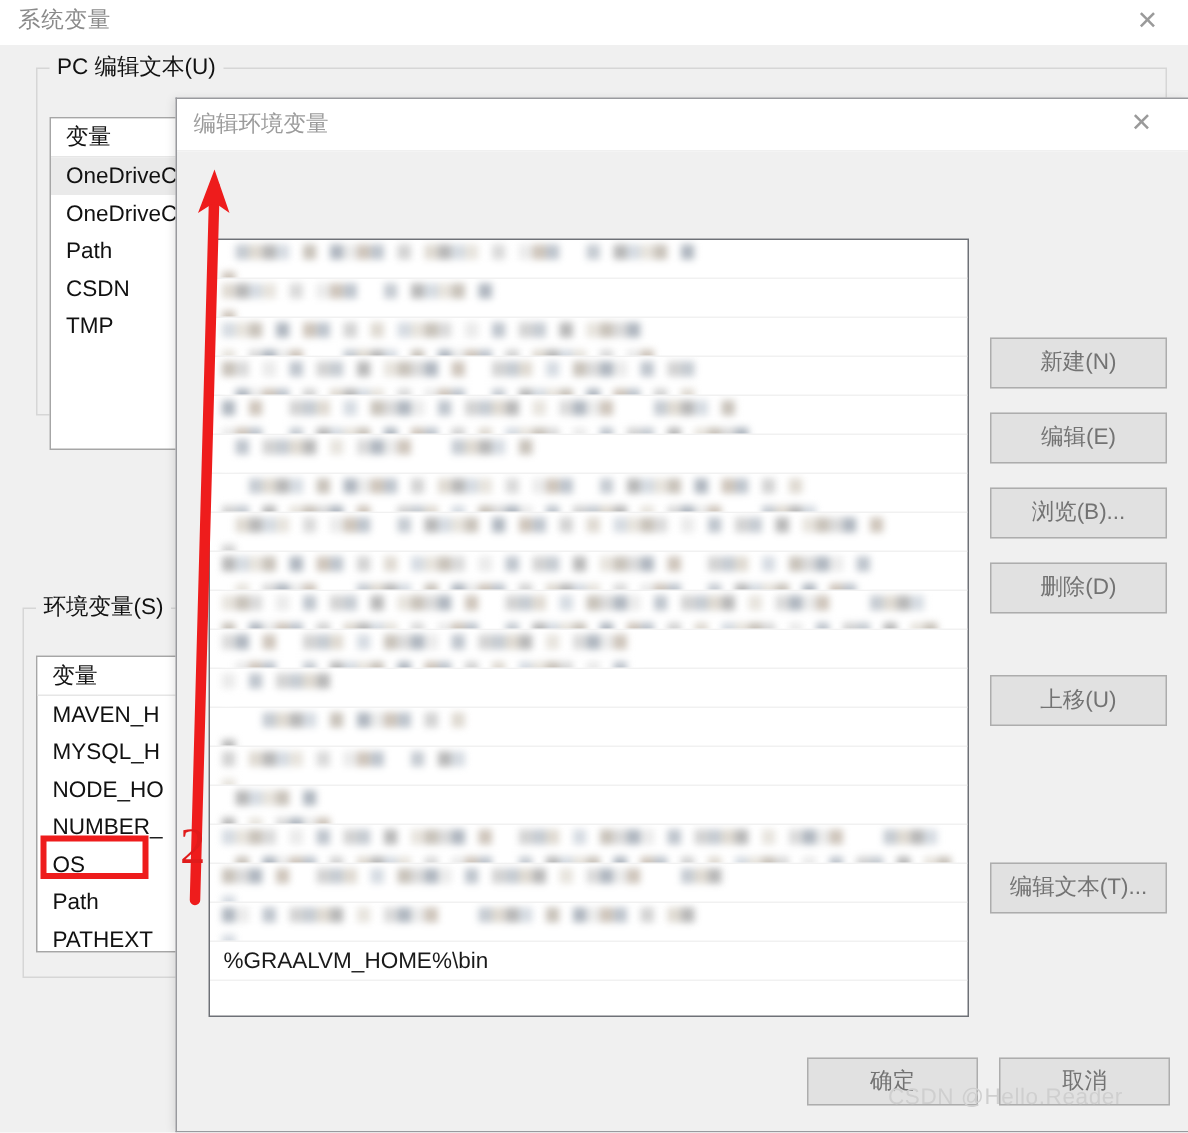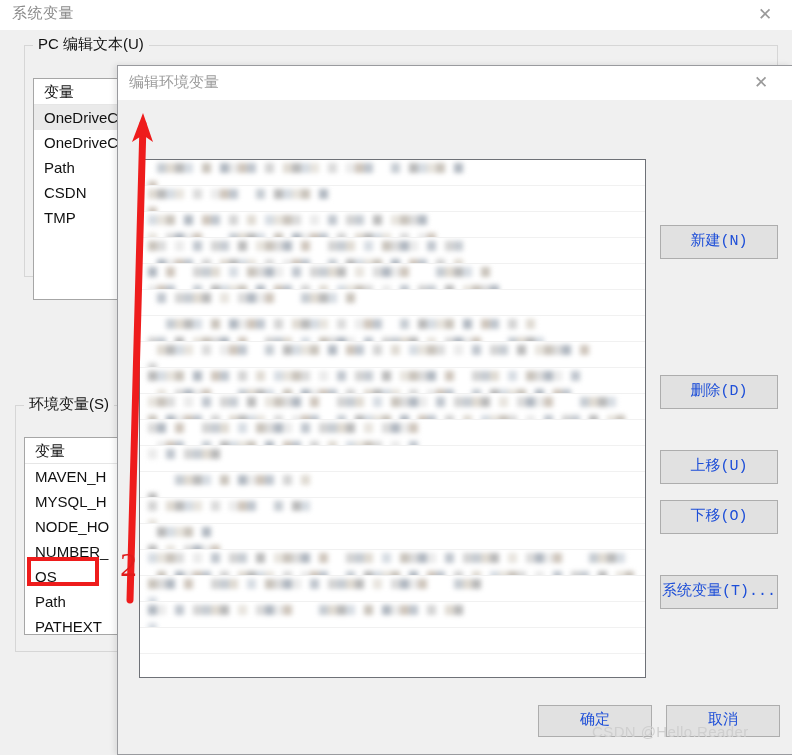--- a/index.html
+++ b/index.html
@@ -156,25 +156,25 @@
     width: 9px; height: 10px;
     vertical-align: top;
   }
 
   
   .btn {
     position: absolute;
     background: #e1e1e1;
     border: 1px solid #adadad;
     font-size: 15px;
-    color: #1d4ed8;
+    color: #737373;
     text-align: center;
     box-sizing: border-box;
     cursor: default;
-    font-family: Liberation Mono, monospace;
+    font-family: Liberation Sans, sans-serif;
   }
   .side-btn { left: 542px; width: 118px; height: 34px; line-height: 32px; }
   #btn-new      { top: 159px; }
   #btn-edit     { top: 209px; }
   #btn-browse   { top: 259px; }
   #btn-delete   { top: 309px; }
   #btn-moveup   { top: 384px; }
   #btn-movedown { top: 434px; }
   #btn-edittext { top: 509px; }
 
@@ -308,28 +308,32 @@
         </div>
         <div class="path-row">
           <div class="mosaic" style="width: 490px;"><span class="mos-cell" style="background:#cdd4dc"></span><span class="mos-cell" style="background:#e2ded6"></span><span class="mos-cell" style="background:#bdb6ac"></span><span class="mos-cell" style="background:#d2d2d2"></span><span class="mos-cell" style="background:#ffffff"></span><span class="mos-cell" style="background:#e6e6e6"></span><span class="mos-cell" style="background:#ffffff"></span><span class="mos-cell" style="background:#b0b8c2"></span><span class="mos-cell" style="background:#ffffff"></span><span class="mos-cell" style="background:#c9c9c9"></span><span class="mos-cell" style="background:#b9c0c8"></span><span class="mos-cell" style="background:#ffffff"></span><span class="mos-cell" style="background:#a9a9a9"></span><span class="mos-cell" style="background:#ffffff"></span><span class="mos-cell" style="background:#e2ded6"></span><span class="mos-cell" style="background:#bdb6ac"></span><span class="mos-cell" style="background:#d2d2d2"></span><span class="mos-cell" style="background:#9ea7b2"></span><span class="mos-cell" style="background:#ffffff"></span><span class="mos-cell" style="background:#c4b9ad"></span><span class="mos-cell" style="background:#ffffff"></span><span class="mos-cell" style="background:#ffffff"></span><span class="mos-cell" style="background:#c9c9c9"></span><span class="mos-cell" style="background:#b9c0c8"></span><span class="mos-cell" style="background:#d8d2c8"></span><span class="mos-cell" style="background:#ffffff"></span><span class="mos-cell" style="background:#cdd4dc"></span><span class="mos-cell" style="background:#ffffff"></span><span class="mos-cell" style="background:#bdb6ac"></span><span class="mos-cell" style="background:#d2d2d2"></span><span class="mos-cell" style="background:#9ea7b2"></span><span class="mos-cell" style="background:#e6e6e6"></span><span class="mos-cell" style="background:#ffffff"></span><span class="mos-cell" style="background:#b0b8c2"></span><span class="mos-cell" style="background:#ffffff"></span><span class="mos-cell" style="background:#c9c9c9"></span><span class="mos-cell" style="background:#b9c0c8"></span><span class="mos-cell" style="background:#d8d2c8"></span><span class="mos-cell" style="background:#a9a9a9"></span><span class="mos-cell" style="background:#ffffff"></span><span class="mos-cell" style="background:#e2ded6"></span><span class="mos-cell" style="background:#ffffff"></span><span class="mos-cell" style="background:#d2d2d2"></span><span class="mos-cell" style="background:#9ea7b2"></span><span class="mos-cell" style="background:#e6e6e6"></span><span class="mos-cell" style="background:#c4b9ad"></span><span class="mos-cell" style="background:#ffffff"></span><span class="mos-cell" style="background:#ffffff"></span><span class="mos-cell" style="background:#ffffff"></span><span class="mos-cell" style="background:#b9c0c8"></span><span class="mos-cell" style="background:#d8d2c8"></span><span class="mos-cell" style="background:#a9a9a9"></span><span class="mos-cell" style="background:#cdd4dc"></span><span class="mos-cell" style="background:#ffffff"></span><br><span class="mos-cell" style="background:#ffffff"></span><span class="mos-cell" style="background:#bdb6ac"></span><span class="mos-cell" style="background:#ffffff"></span><span class="mos-cell" style="background:#9ea7b2"></span><span class="mos-cell" style="background:#e6e6e6"></span><span class="mos-cell" style="background:#c4b9ad"></span><span class="mos-cell" style="background:#b0b8c2"></span><span class="mos-cell" style="background:#ffffff"></span><span class="mos-cell" style="background:#c9c9c9"></span><span class="mos-cell" style="background:#ffffff"></span><span class="mos-cell" style="background:#d8d2c8"></span><span class="mos-cell" style="background:#a9a9a9"></span><span class="mos-cell" style="background:#cdd4dc"></span><span class="mos-cell" style="background:#e2ded6"></span><span class="mos-cell" style="background:#ffffff"></span><span class="mos-cell" style="background:#d2d2d2"></span><span class="mos-cell" style="background:#ffffff"></span><span class="mos-cell" style="background:#e6e6e6"></span><span class="mos-cell" style="background:#c4b9ad"></span><span class="mos-cell" style="background:#b0b8c2"></span><span class="mos-cell" style="background:#ffffff"></span><span class="mos-cell" style="background:#ffffff"></span><span class="mos-cell" style="background:#b9c0c8"></span><span class="mos-cell" style="background:#ffffff"></span><span class="mos-cell" style="background:#a9a9a9"></span><span class="mos-cell" style="background:#cdd4dc"></span><span class="mos-cell" style="background:#e2ded6"></span><span class="mos-cell" style="background:#bdb6ac"></span><span class="mos-cell" style="background:#ffffff"></span><span class="mos-cell" style="background:#9ea7b2"></span><span class="mos-cell" style="background:#ffffff"></span><span class="mos-cell" style="background:#c4b9ad"></span><span class="mos-cell" style="background:#b0b8c2"></span><span class="mos-cell" style="background:#ffffff"></span><span class="mos-cell" style="background:#c9c9c9"></span><span class="mos-cell" style="background:#ffffff"></span><span class="mos-cell" style="background:#d8d2c8"></span><span class="mos-cell" style="background:#ffffff"></span><span class="mos-cell" style="background:#cdd4dc"></span><span class="mos-cell" style="background:#e2ded6"></span><span class="mos-cell" style="background:#bdb6ac"></span><span class="mos-cell" style="background:#d2d2d2"></span><span class="mos-cell" style="background:#ffffff"></span><span class="mos-cell" style="background:#e6e6e6"></span><span class="mos-cell" style="background:#ffffff"></span><span class="mos-cell" style="background:#b0b8c2"></span><span class="mos-cell" style="background:#ffffff"></span><span class="mos-cell" style="background:#c9c9c9"></span><span class="mos-cell" style="background:#b9c0c8"></span><span class="mos-cell" style="background:#ffffff"></span><span class="mos-cell" style="background:#a9a9a9"></span><span class="mos-cell" style="background:#ffffff"></span><span class="mos-cell" style="background:#e2ded6"></span><span class="mos-cell" style="background:#bdb6ac"></span></div>
         </div>
         <div class="path-row">
           <div class="mosaic" style="width: 340px;"><span class="mos-cell" style="background:#bdb6ac"></span><span class="mos-cell" style="background:#d2d2d2"></span><span class="mos-cell" style="background:#9ea7b2"></span><span class="mos-cell" style="background:#ffffff"></span><span class="mos-cell" style="background:#c4b9ad"></span><span class="mos-cell" style="background:#ffffff"></span><span class="mos-cell" style="background:#ffffff"></span><span class="mos-cell" style="background:#c9c9c9"></span><span class="mos-cell" style="background:#b9c0c8"></span><span class="mos-cell" style="background:#d8d2c8"></span><span class="mos-cell" style="background:#ffffff"></span><span class="mos-cell" style="background:#cdd4dc"></span><span class="mos-cell" style="background:#ffffff"></span><span class="mos-cell" style="background:#bdb6ac"></span><span class="mos-cell" style="background:#d2d2d2"></span><span class="mos-cell" style="background:#9ea7b2"></span><span class="mos-cell" style="background:#e6e6e6"></span><span class="mos-cell" style="background:#ffffff"></span><span class="mos-cell" style="background:#b0b8c2"></span><span class="mos-cell" style="background:#ffffff"></span><span class="mos-cell" style="background:#c9c9c9"></span><span class="mos-cell" style="background:#b9c0c8"></span><span class="mos-cell" style="background:#d8d2c8"></span><span class="mos-cell" style="background:#a9a9a9"></span><span class="mos-cell" style="background:#ffffff"></span><span class="mos-cell" style="background:#e2ded6"></span><span class="mos-cell" style="background:#ffffff"></span><span class="mos-cell" style="background:#d2d2d2"></span><span class="mos-cell" style="background:#9ea7b2"></span><span class="mos-cell" style="background:#e6e6e6"></span><span class="mos-cell" style="background:#c4b9ad"></span><span class="mos-cell" style="background:#ffffff"></span><span class="mos-cell" style="background:#ffffff"></span><span class="mos-cell" style="background:#ffffff"></span><span class="mos-cell" style="background:#b9c0c8"></span><span class="mos-cell" style="background:#d8d2c8"></span><span class="mos-cell" style="background:#a9a9a9"></span><span class="mos-cell" style="background:#cdd4dc"></span><br></div>
         </div>
         <div class="path-row">
           <div class="mosaic" style="width: 322px;"><span class="mos-cell" style="background:#9ea7b2"></span><span class="mos-cell" style="background:#e6e6e6"></span><span class="mos-cell" style="background:#ffffff"></span><span class="mos-cell" style="background:#b0b8c2"></span><span class="mos-cell" style="background:#ffffff"></span><span class="mos-cell" style="background:#c9c9c9"></span><span class="mos-cell" style="background:#b9c0c8"></span><span class="mos-cell" style="background:#d8d2c8"></span><span class="mos-cell" style="background:#a9a9a9"></span><span class="mos-cell" style="background:#ffffff"></span><span class="mos-cell" style="background:#e2ded6"></span><span class="mos-cell" style="background:#ffffff"></span><span class="mos-cell" style="background:#d2d2d2"></span><span class="mos-cell" style="background:#9ea7b2"></span><span class="mos-cell" style="background:#e6e6e6"></span><span class="mos-cell" style="background:#c4b9ad"></span><span class="mos-cell" style="background:#ffffff"></span><span class="mos-cell" style="background:#ffffff"></span><span class="mos-cell" style="background:#ffffff"></span><span class="mos-cell" style="background:#b9c0c8"></span><span class="mos-cell" style="background:#d8d2c8"></span><span class="mos-cell" style="background:#a9a9a9"></span><span class="mos-cell" style="background:#cdd4dc"></span><span class="mos-cell" style="background:#ffffff"></span><span class="mos-cell" style="background:#bdb6ac"></span><span class="mos-cell" style="background:#ffffff"></span><span class="mos-cell" style="background:#9ea7b2"></span><span class="mos-cell" style="background:#e6e6e6"></span><span class="mos-cell" style="background:#c4b9ad"></span><span class="mos-cell" style="background:#b0b8c2"></span><span class="mos-cell" style="background:#ffffff"></span><span class="mos-cell" style="background:#c9c9c9"></span><span class="mos-cell" style="background:#ffffff"></span><span class="mos-cell" style="background:#d8d2c8"></span><span class="mos-cell" style="background:#a9a9a9"></span><span class="mos-cell" style="background:#cdd4dc"></span><br></div>
         </div>
+        <div class="path-row">
+          <span class="ptext">%GRAALVM_HOME%\bin</span>
+        </div>
         <div class="path-row"></div>
       </div>
 
     <div class="btn side-btn" id="btn-new">新建(N)</div>
+    <div class="btn side-btn" id="btn-edit">编辑(E)</div>
+    <div class="btn side-btn" id="btn-browse">浏览(B)...</div>
     <div class="btn side-btn" id="btn-moveup">上移(U)</div>
     <div class="btn side-btn" id="btn-delete">删除(D)</div>
-    <div class="btn side-btn" id="btn-movedown">下移(O)</div>
-    <div class="btn side-btn" id="btn-edittext">系统变量(T)...</div>
+    <div class="btn side-btn" id="btn-edittext">编辑文本(T)...</div>
 
     <div class="btn" id="btn-ok">确定</div>
     <div class="btn" id="btn-cancel">取消</div>
   </div>
 
   <div id="annot-layer">
     <svg width="792" height="755" style="position:absolute;left:0;top:0;">
       <path d="M 130 600 L 143 124" stroke="#ee1c1c" stroke-width="7" fill="none" stroke-linecap="round"></path>
       <path d="M 143 113 L 153 142 L 143 135 L 132 142 Z" fill="#ee1c1c"></path>
     </svg>

